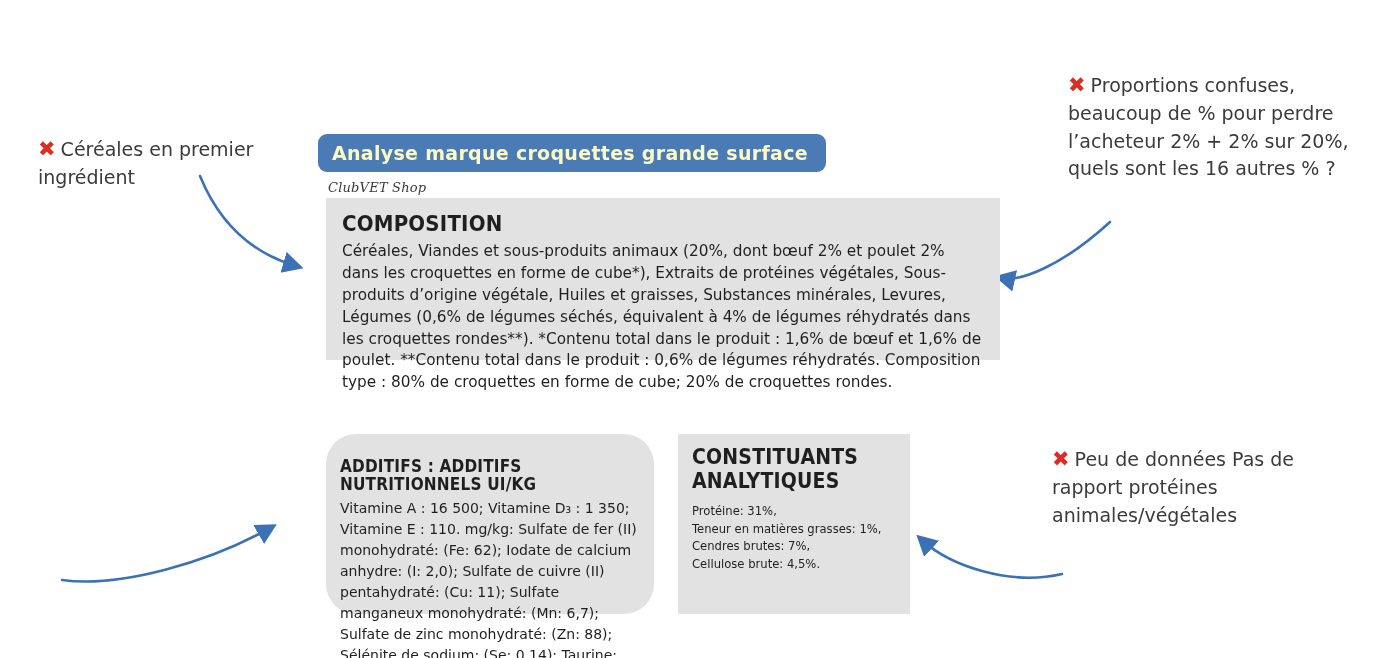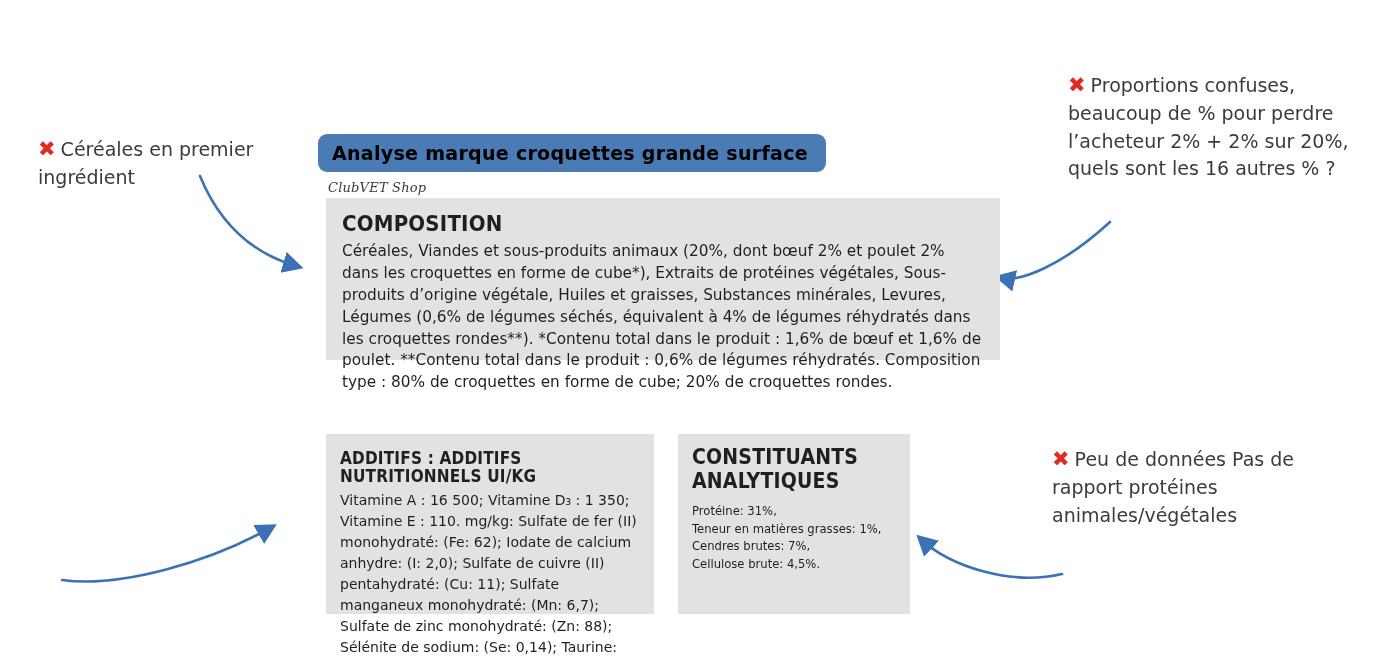--- a/index.html
+++ b/index.html
@@ -27,21 +27,21 @@
     width: 508px;
     height: 38px;
     background: #4a7bb5;
     border-radius: 9px;
     box-sizing: border-box;
     display: flex;
     align-items: center;
     padding-left: 14px;
   }
   .title-pill span {
-    color: #000000;
+    color: #fef9c3;
     font-family: "DejaVu Sans", sans-serif;
     font-size: 19px;
     font-weight: bold;
     letter-spacing: 0.3px;
   }
 
   
   .brand {
     position: absolute;
     left: 328px;
@@ -64,21 +64,22 @@
     top: 198px;
     width: 674px;
     height: 162px;
     padding: 14px 16px 10px 16px;
   }
   #panel-additifs {
     left: 326px;
     top: 434px;
     width: 328px;
     height: 180px;
-    padding: 16px 14px 10px 14px;
+    padding: 24px 14px 10px 14px;
+    border-radius: 30px;
   }
   #panel-constituants {
     left: 678px;
     top: 434px;
     width: 232px;
     height: 180px;
     padding: 12px 12px 10px 14px;
   }
 
   .lbl-h1 {

